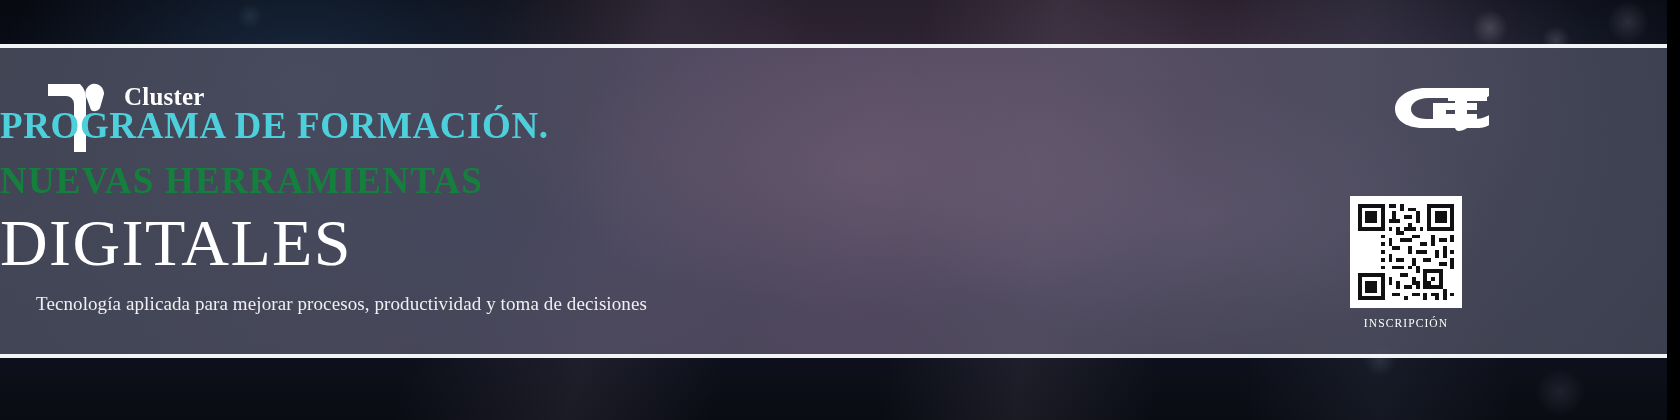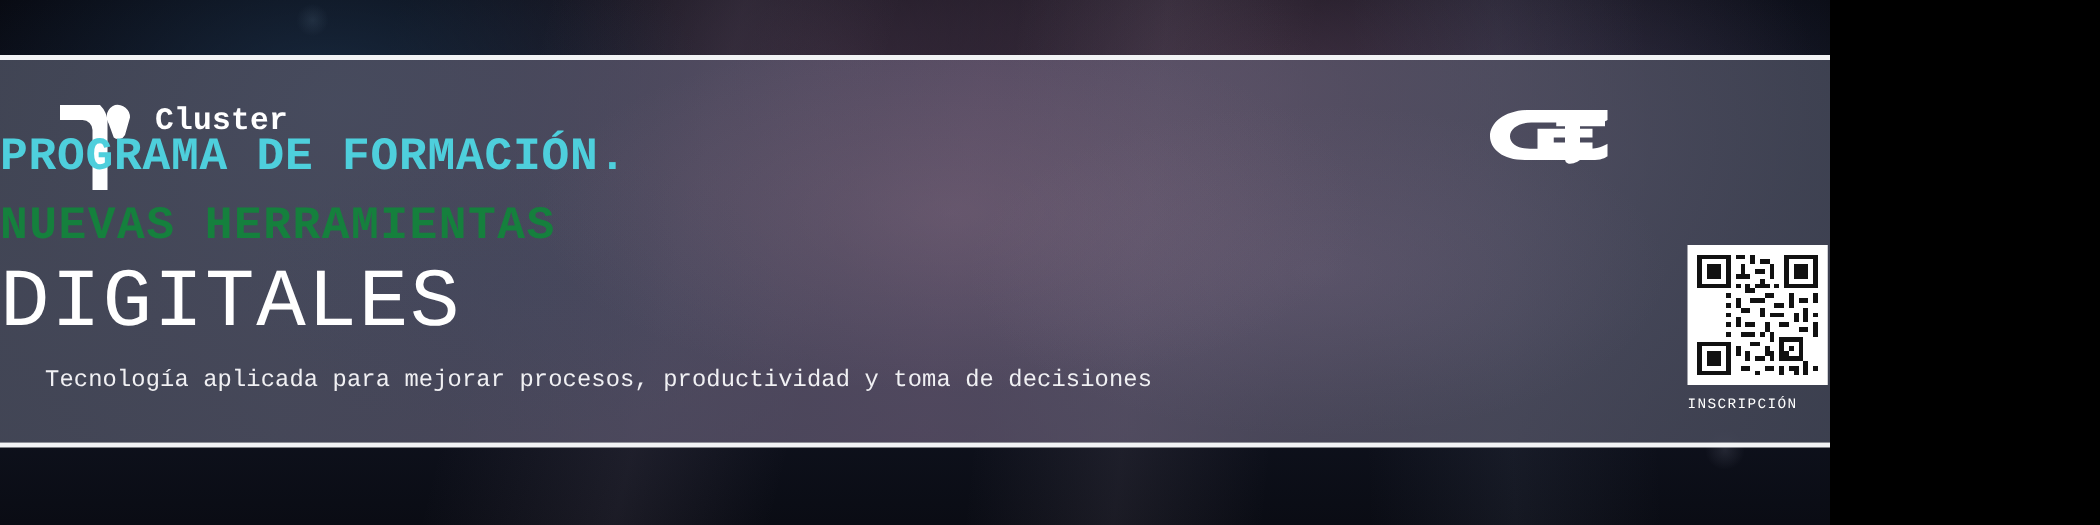--- a/index.html
+++ b/index.html
@@ -2,24 +2,24 @@
 <html><head>
 <meta charset="utf-8">
 <style>
   html, body {
     margin: 0;
     padding: 0;
     background: #000;
   }
   #banner {
     position: relative;
-    width: 1464px;
+    width: 1667px;
     height: 420px;
     overflow: hidden;
-    font-family: Liberation Mono, monospace;
+    font-family: Liberation Serif, serif;
     background: #06070d;
   }
 
   
   .bg-base {
     position: absolute; inset: 0;
     background:
       radial-gradient(ellipse 420px 260px at 18% 20%, rgba(30,52,78,0.75) 0%, rgba(10,14,24,0) 72%),
       radial-gradient(ellipse 520px 300px at 46% 12%, rgba(64,48,66,0.68) 0%, rgba(10,12,20,0) 70%),
       radial-gradient(ellipse 600px 340px at 70% 18%, rgba(96,70,92,0.60) 0%, rgba(10,12,20,0) 72%),
@@ -168,21 +168,21 @@
     font-weight: 700;
     letter-spacing: 0.5px;
   }
 
   
   .qr-block {
     position: absolute;
     left: 1334px;
     top: 196px;
     width: 112px;
-    text-align: left;
+    text-align: center;
     padding-left: 16px;
   }
   .qr-frame {
     width: 112px;
     height: 112px;
     background: #ffffff;
     padding: 0;
     box-sizing: border-box;
     display: block;
   }

